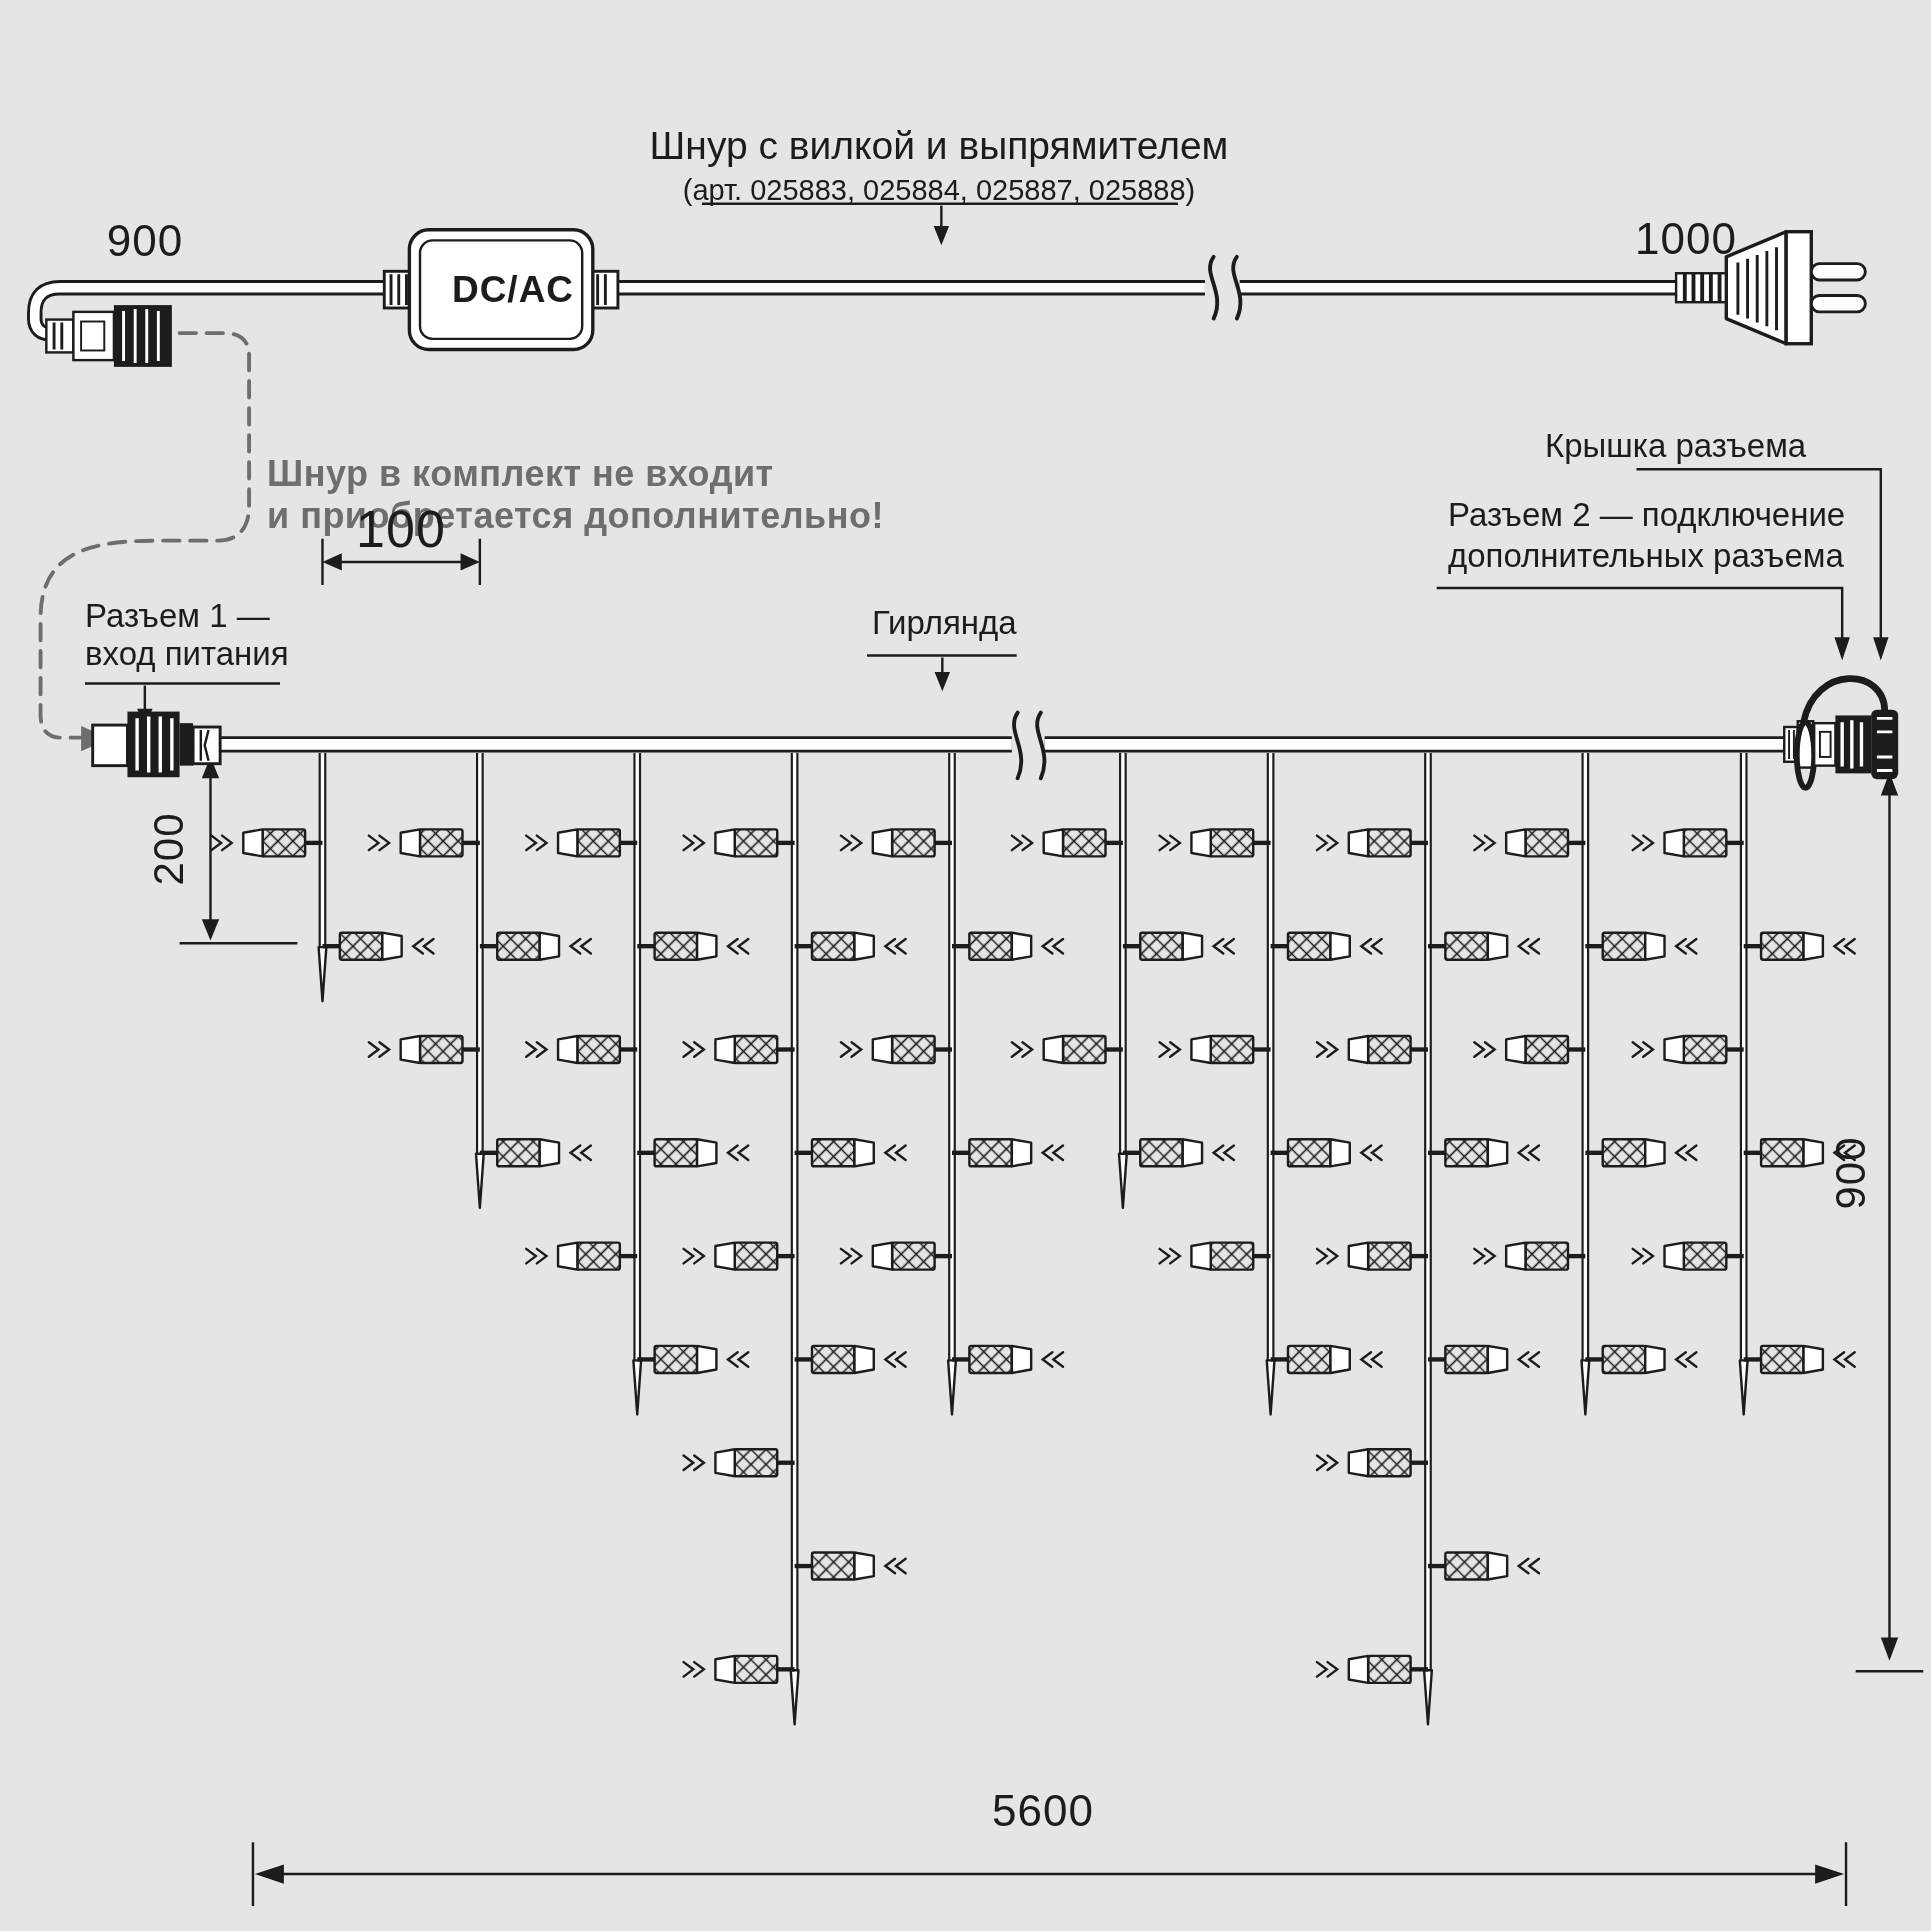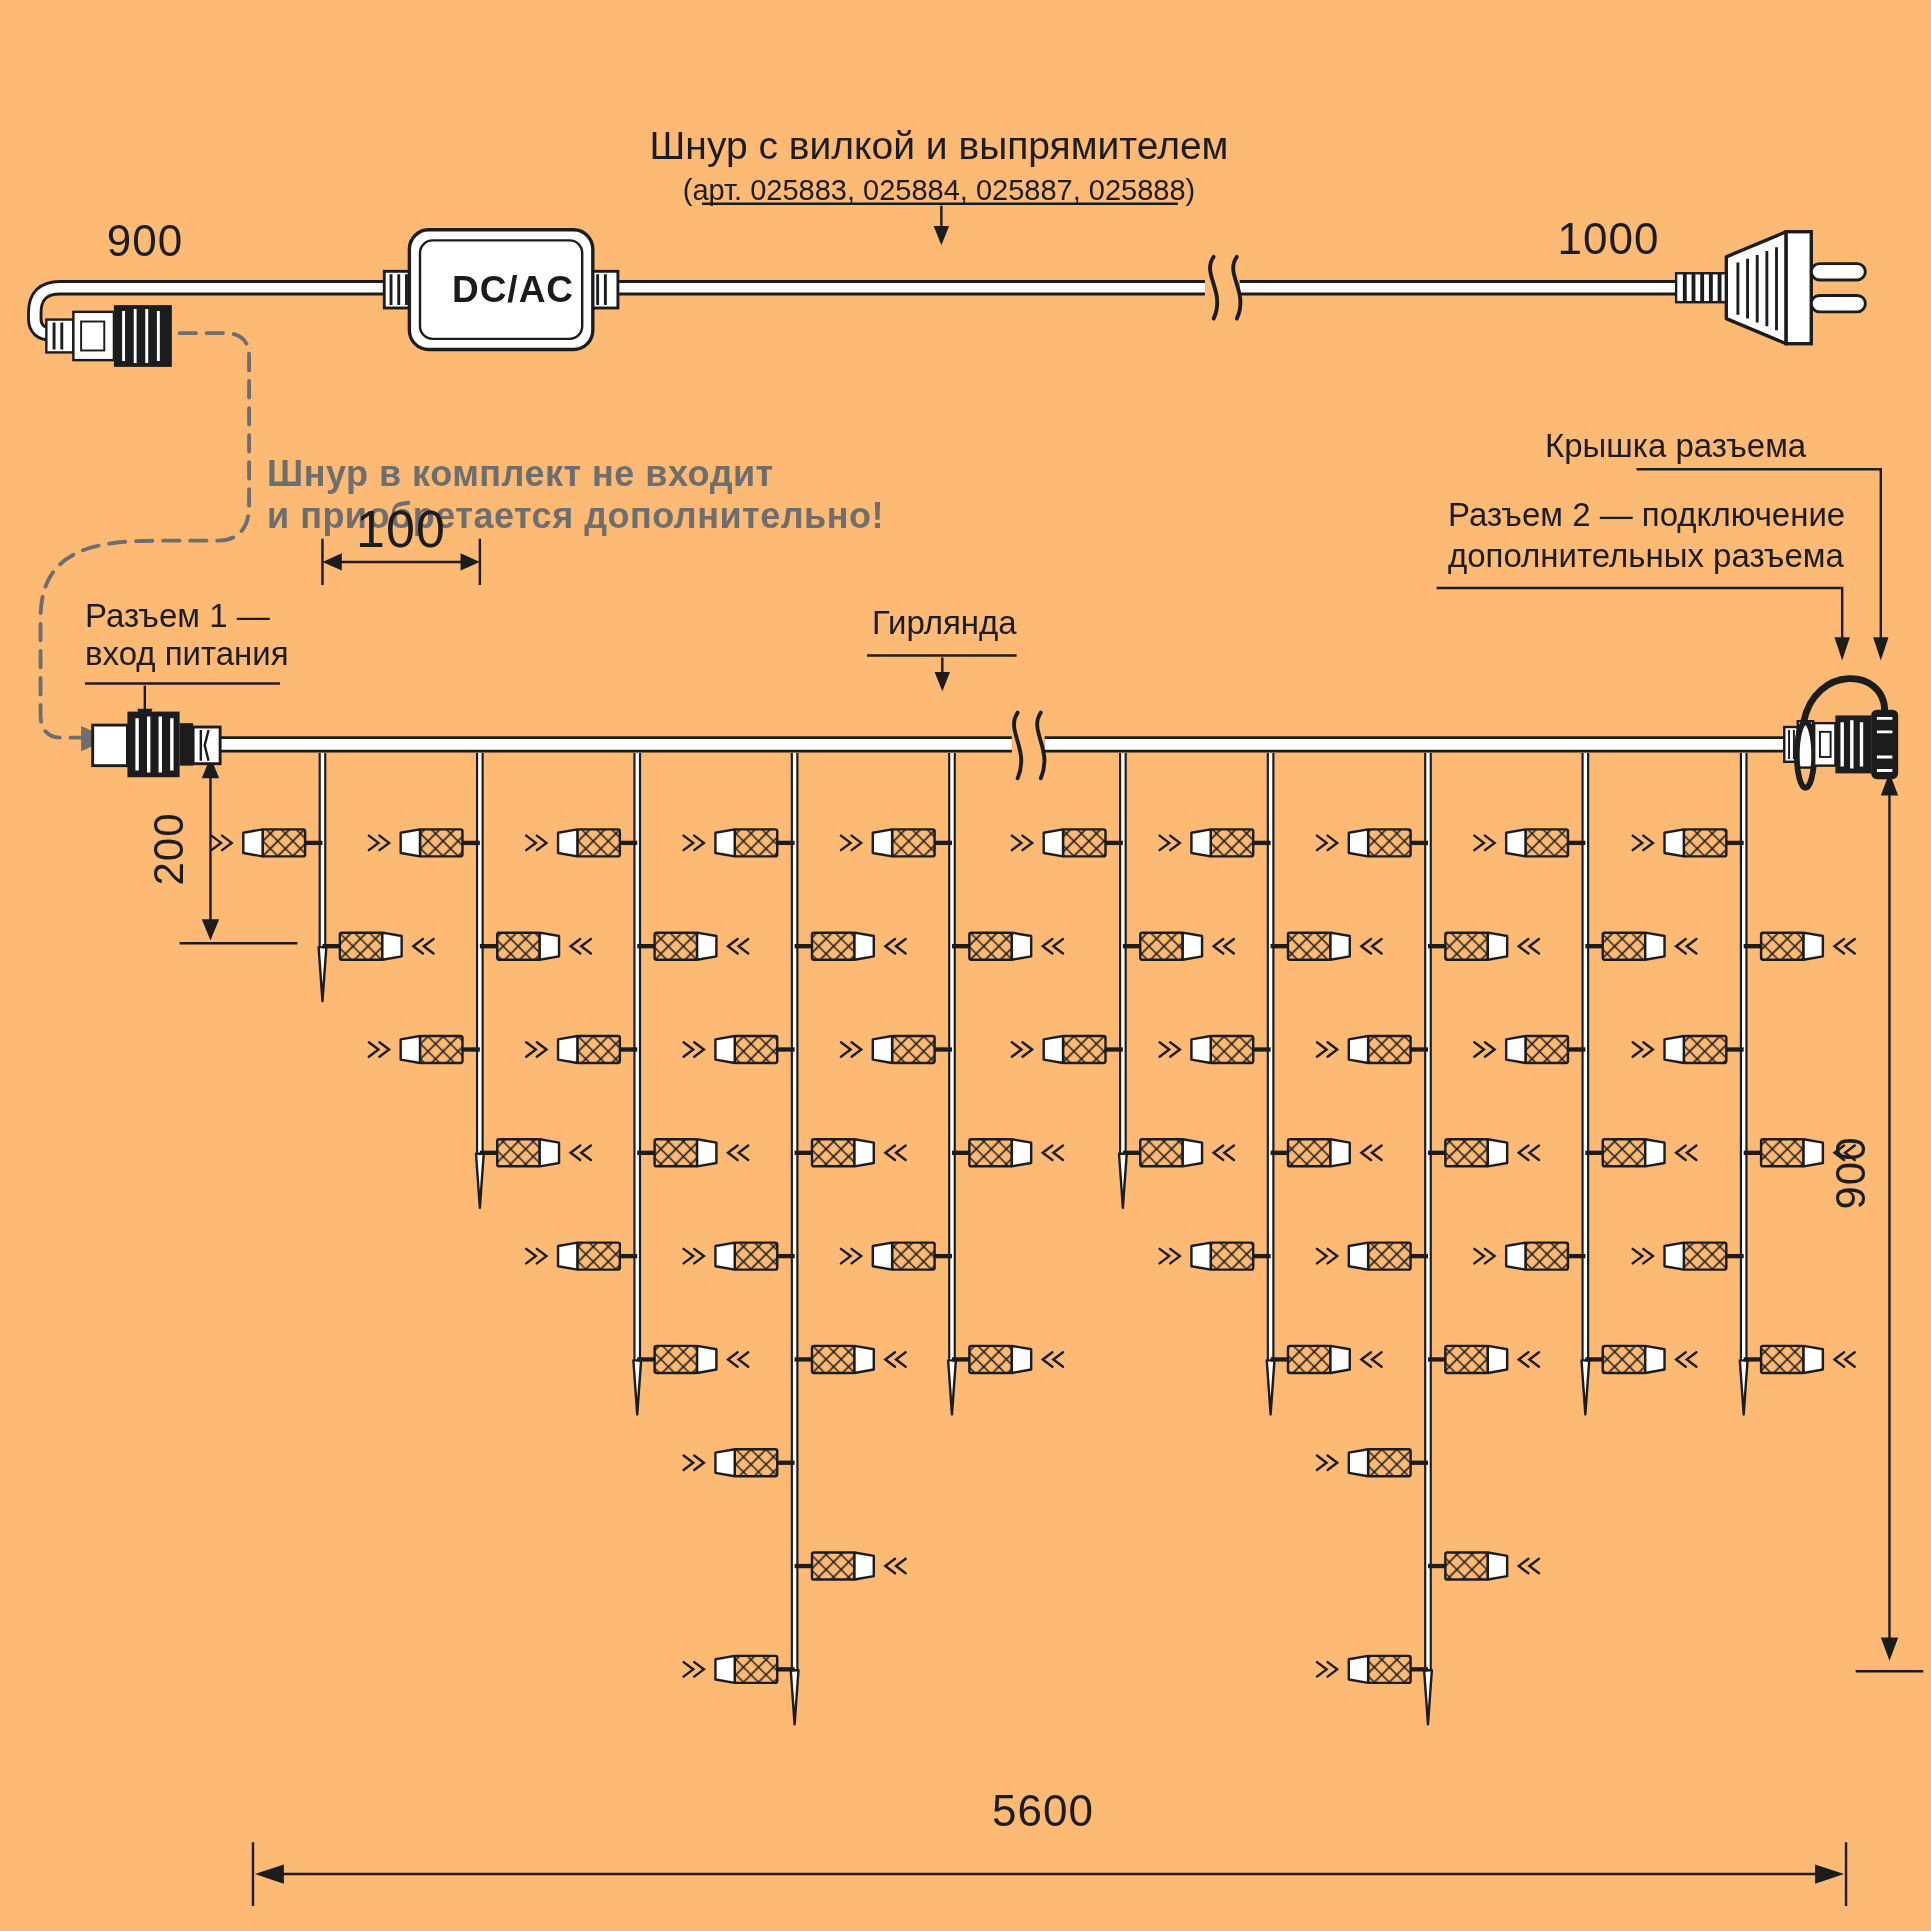--- a/index.html
+++ b/index.html
@@ -1,16 +1,16 @@
 <!DOCTYPE html>
 <html><head>
 <meta charset="utf-8">
 <style>
   html,body{margin:0;padding:0;background:#fff;}
-  #canvas{position:relative;width:1931px;height:1931px;background:#fdba74;overflow:hidden;
+  #canvas{position:relative;width:1931px;height:1931px;background:#e5e5e5;overflow:hidden;
           font-family:"Liberation Sans","DejaVu Sans",sans-serif;color:#1c1c1c;}
   #linework{position:absolute;left:0;top:0;}
   .txt{position:absolute;white-space:nowrap;line-height:1.15;}
   .c{text-align:center;}
   .r{text-align:left;}
   .rot{transform:rotate(-90deg);transform-origin:center center;text-align:center;}
   .dim{font-size:44px;letter-spacing:1px;}
   .lbl{font-size:33px;}
   .note{font-size:36px;font-weight:bold;color:#6e6e6e;letter-spacing:0.5px;}
   .title{font-size:39px;}
@@ -624,21 +624,21 @@
       <path d="M 290,1941 H 1884" stroke="#1c1c1c" stroke-width="2.5"></path>
       <polygon points="294,1931 294,1951 264,1941" fill="#1c1c1c"></polygon>
       <polygon points="1880,1931 1880,1951 1910,1941" fill="#1c1c1c"></polygon>
     </g>
   </svg>
 
   <div class="txt title c" style="left:553px;top:124px;width:772px;">Шнур с вилкой и выпрямителем</div>
   <div class="txt subtitle c" style="left:553px;top:174px;width:772px;">(арт. 025883, 025884, 025887, 025888)</div>
 
   <div class="txt dim c" style="left:87px;top:216px;width:116px;">900</div>
-  <div class="txt dim c" style="left:1541px;top:214px;width:135px;">1000</div>
+  <div class="txt dim c" style="left:1602px;top:214px;width:135px;text-align:right;">1000</div>
 
   <div class="txt dcac c" style="left:419px;top:269px;width:188px;font-weight:bold;">DC/AC</div>
 
   <div class="txt note" style="left:267px;top:495px;">и приобретается дополнительно!</div>
   <div class="txt note" style="left:267px;top:453px;">Шнур в комплект не входит</div>
 
   <div class="txt lbl" style="left:85px;top:597px;">Разъем 1 —</div>
   <div class="txt lbl" style="left:85px;top:635px;">вход питания</div>
 
   <div class="txt dim c" style="left:348px;top:500px;width:106px;font-size:52px;">100</div>

